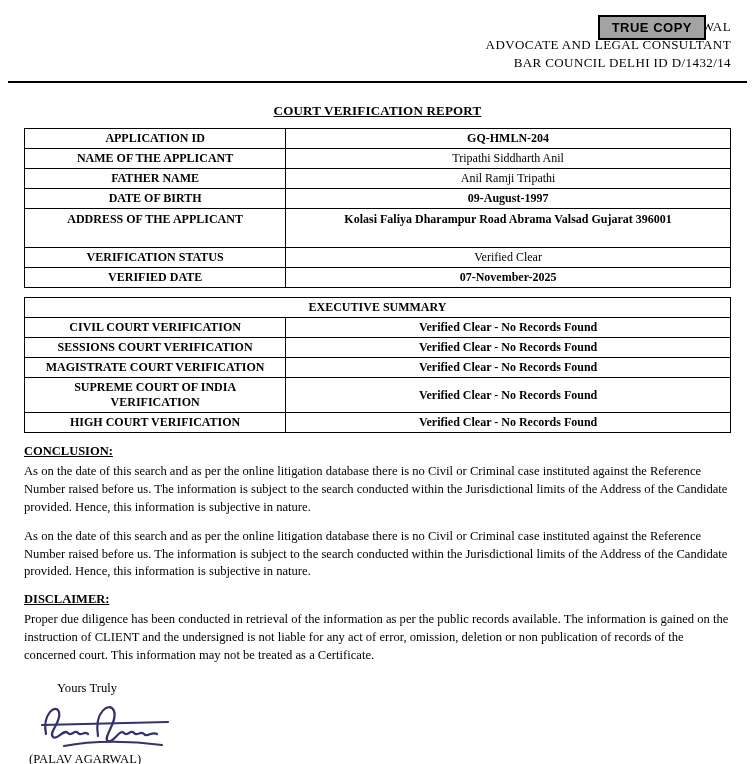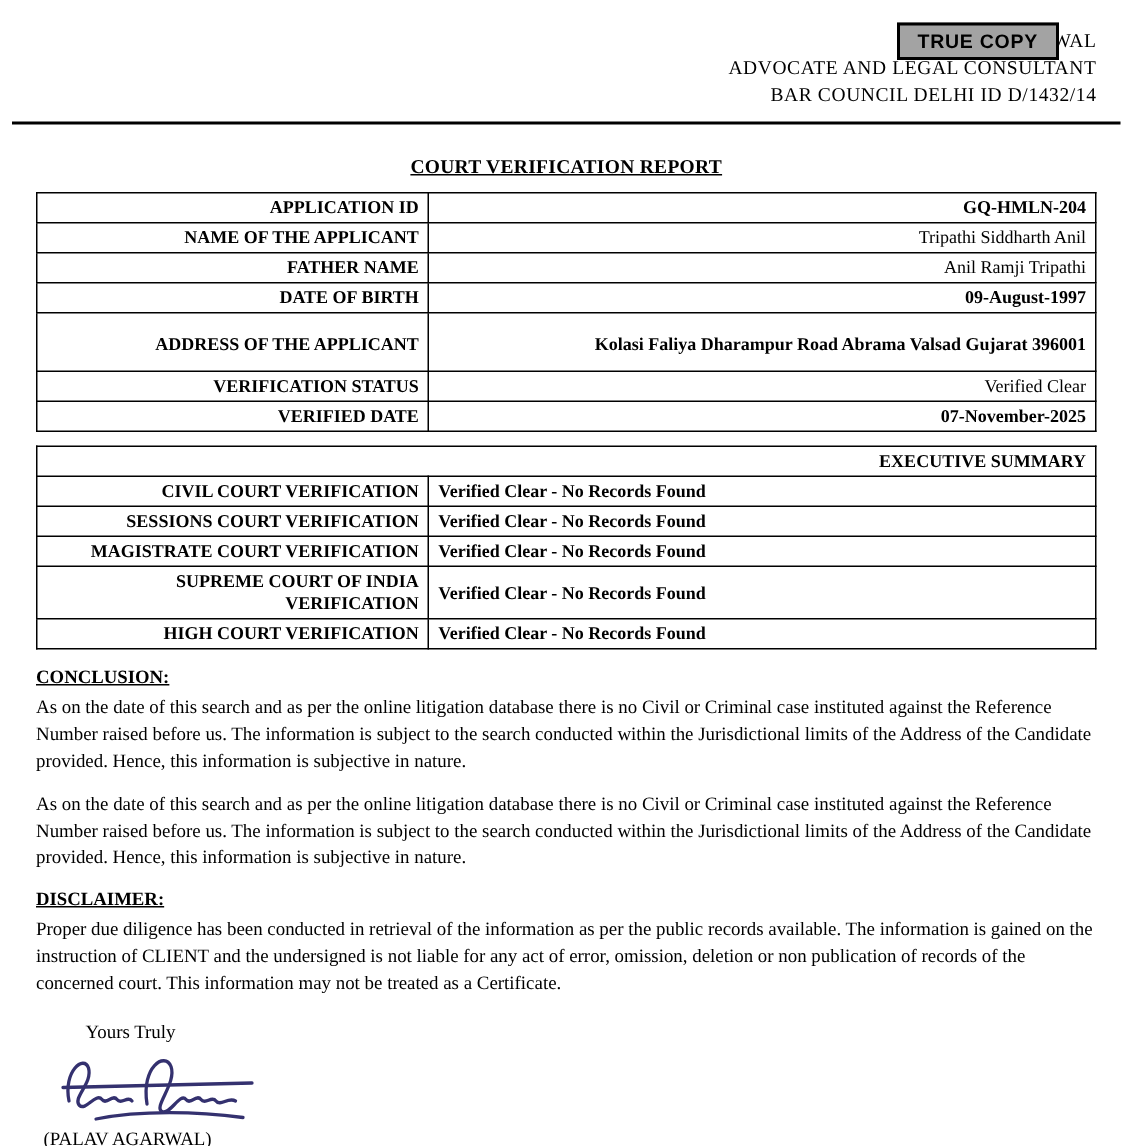--- a/index.html
+++ b/index.html
@@ -49,33 +49,33 @@
   .report-title span { text-decoration: underline; }
   table {
     width: 100%;
     border-collapse: collapse;
     font-size: 12px;
   }
   td, th {
     border: 1px solid #000;
     padding: 2px 6px;
     vertical-align: middle;
-    text-align: right;
+    text-align: center;
   }
   .lbl { font-weight: bold; width: 37%; }
   .app-table td { height: 20px; }
   .app-table .val { font-weight: bold; }
   .app-table .val.reg { font-weight: normal; }
-  .row-tall td { height: 39px; vertical-align: top; padding-top: 13px; }
+  .row-tall td { height: 39px; vertical-align: top; padding-top: 3px; }
   .summary-table { margin-top: 9px; }
   .summary-table th.summary-head {
-    text-align: right; font-weight: bold; font-size: 12px; height: 19px; margin-left: 20px;
+    text-align: center; font-weight: bold; font-size: 12px; height: 19px; margin-left: 20px;
   }
   .summary-table td { height: 19px; }
-  .summary-table .val { text-align: left; font-weight: bold; width: 63%; margin-top: 13px; }
+  .summary-table .val { text-align: center; font-weight: bold; width: 63%; margin-top: 13px; }
   .section { margin-top: 11px; }
   .section-heading {
     font-weight: bold;
     font-size: 12.5px;
     text-decoration: underline;
     margin: 0 0 4px 0;
   }
   .section-body {
     font-size: 12.6px;
     line-height: 1.42;

